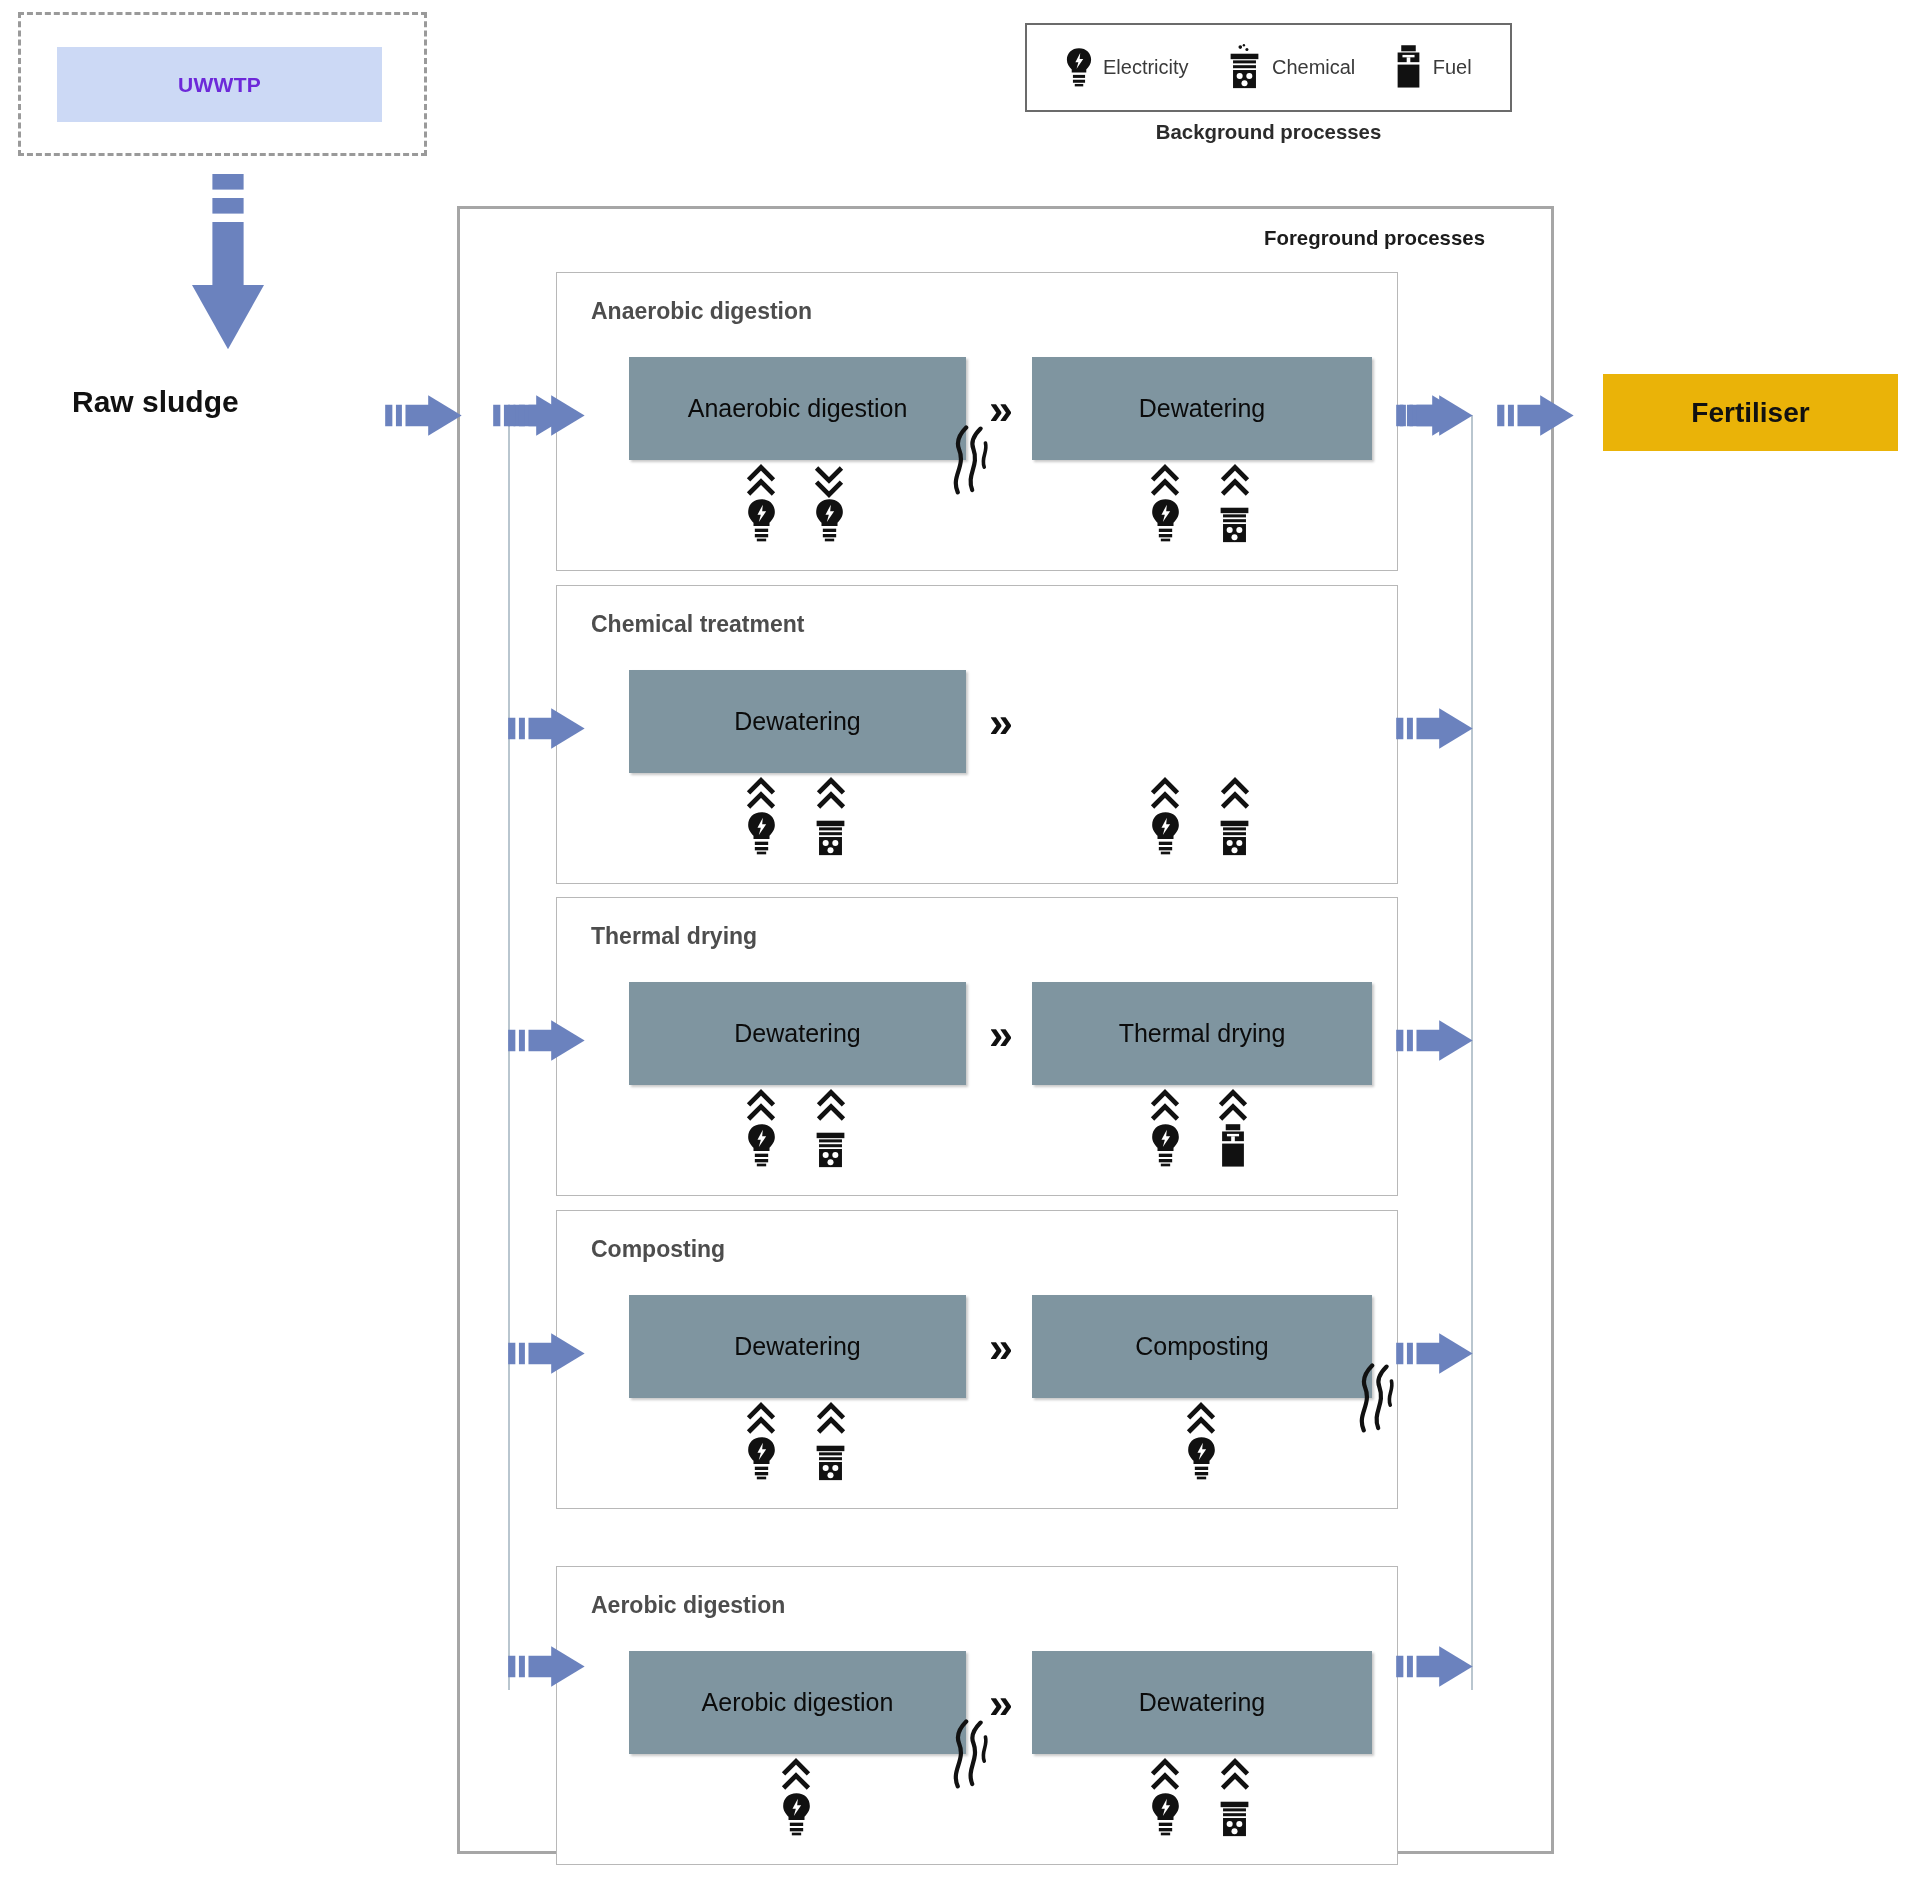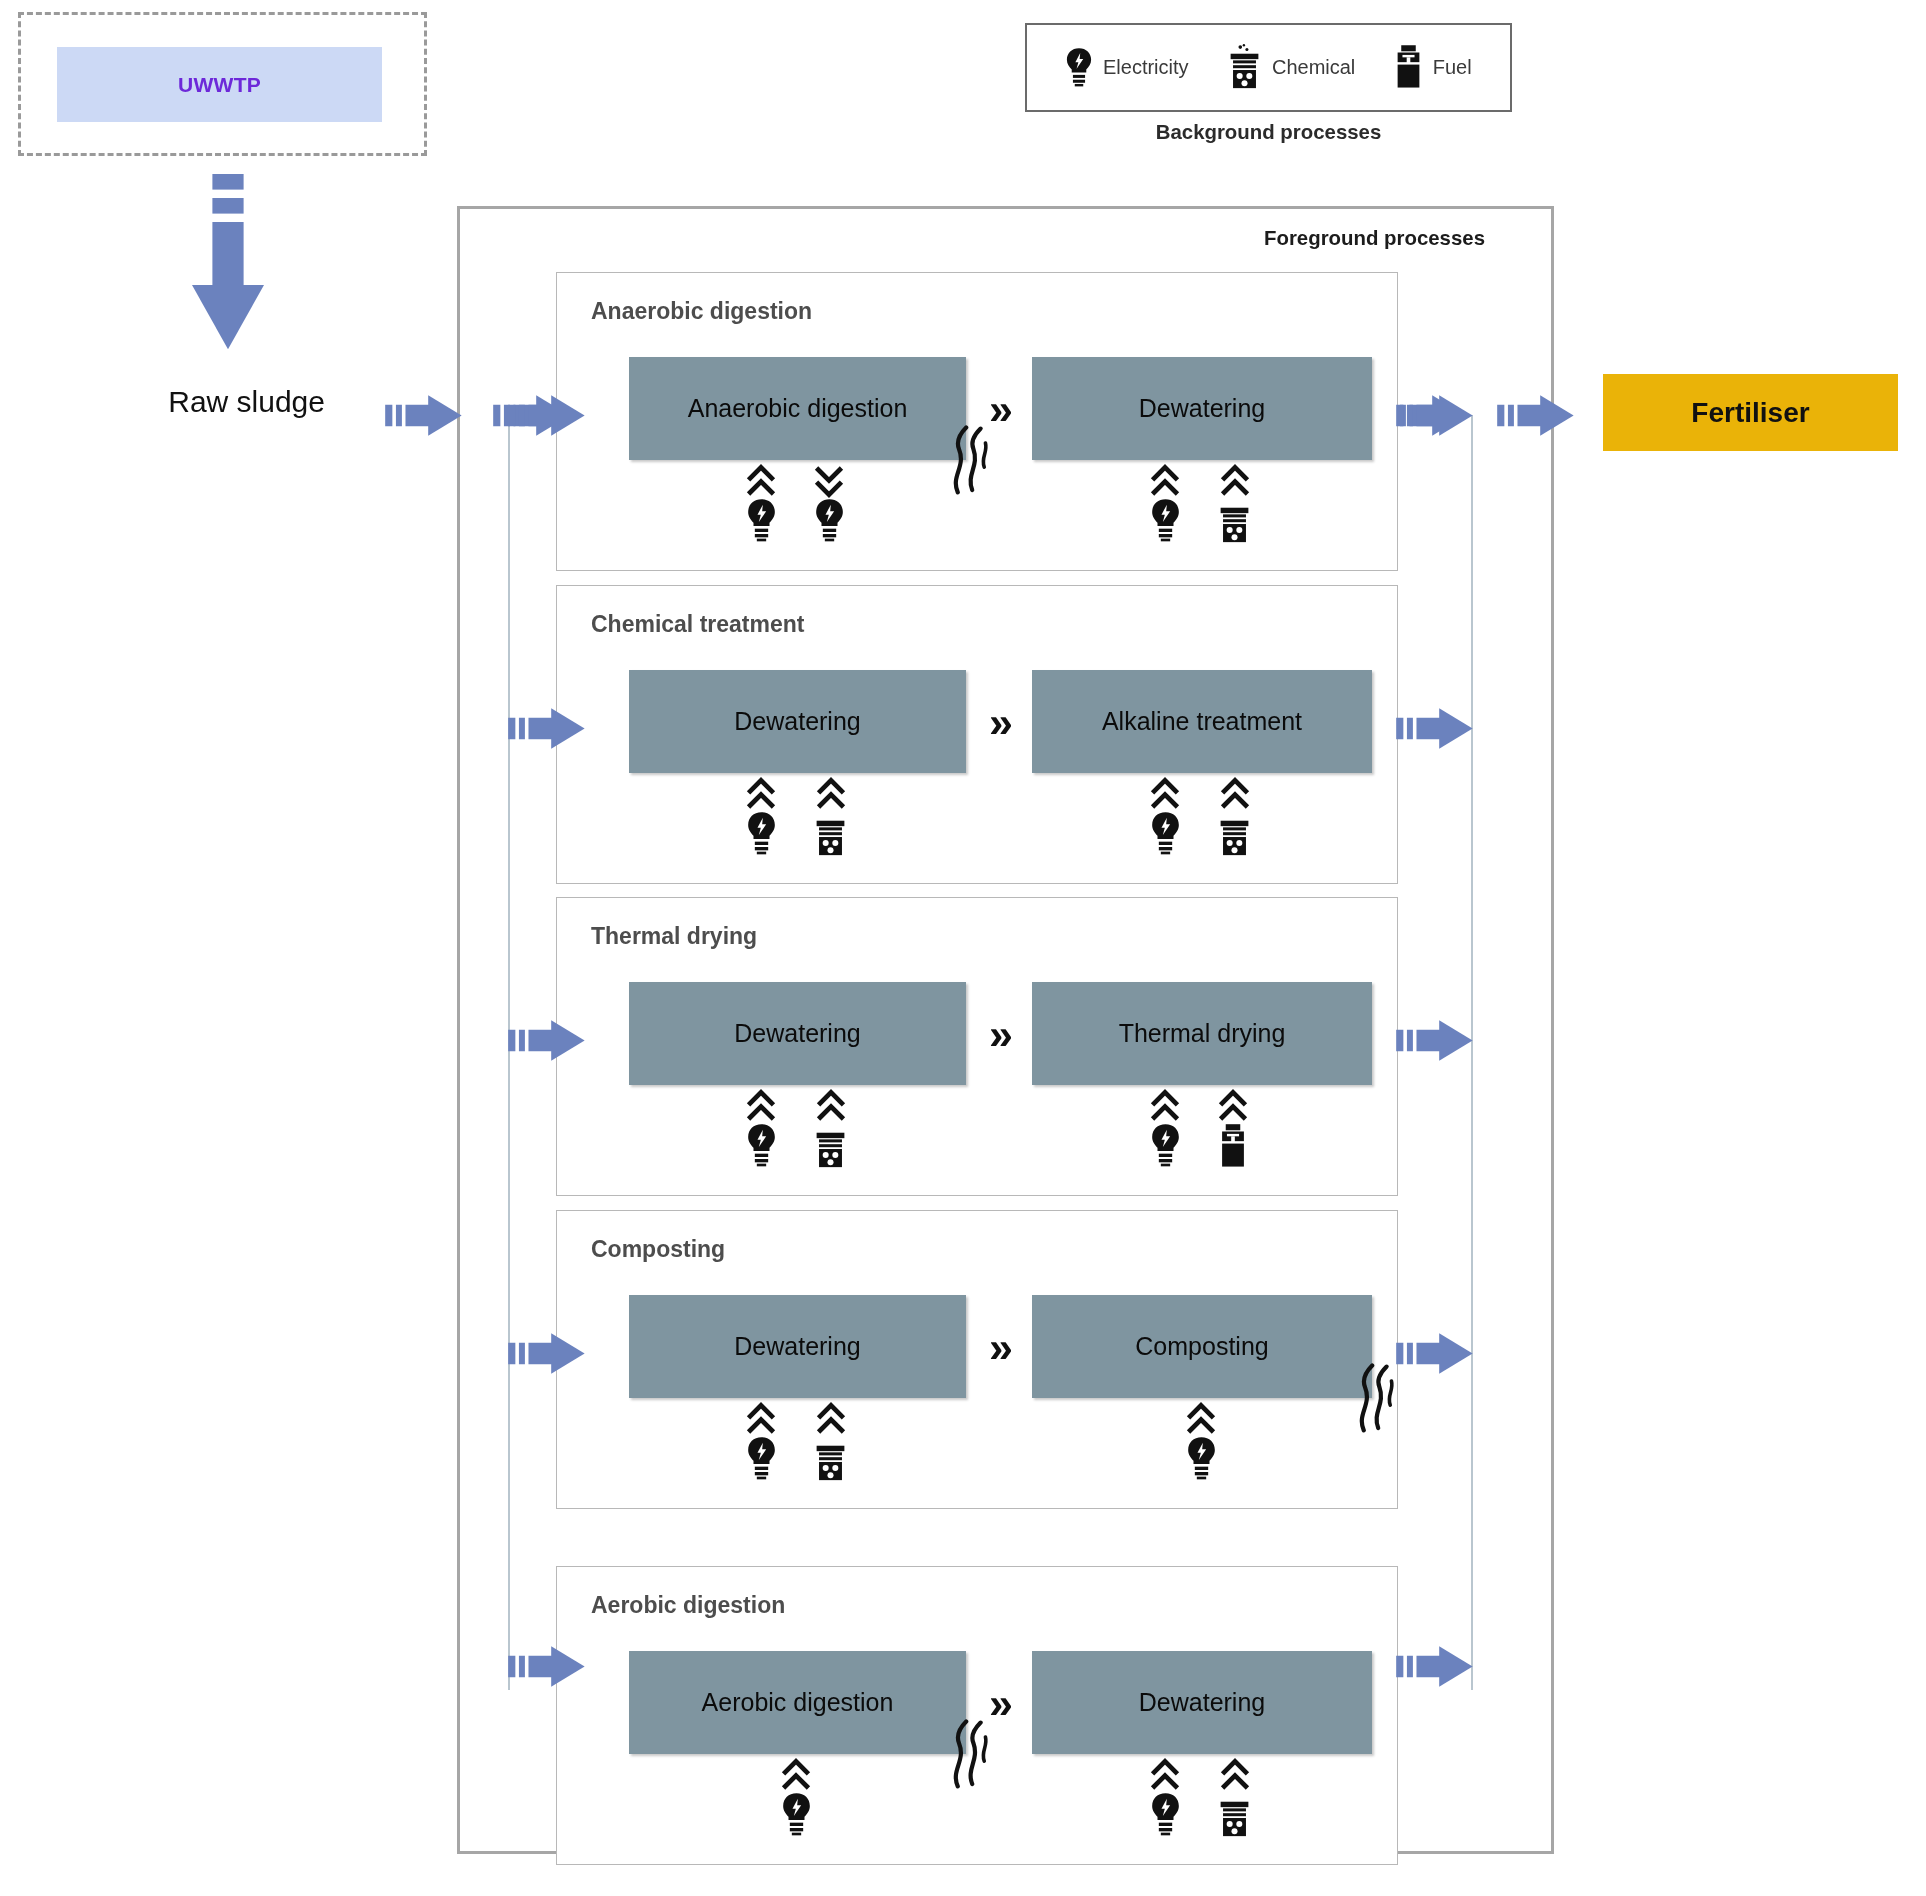--- a/index.html
+++ b/index.html
@@ -20,22 +20,22 @@
     background:#ccd9f5;
     display:flex;align-items:center;justify-content:center;
   }
   #uwwtp-box span{
     font-size:21px;font-weight:bold;color:#6d28d9;letter-spacing:0.3px;
   }
 
   
   #raw-arrow{left:186px;top:174px;width:84px;height:180px;}
   #raw-label{
-    left:72px;top:385px;width:253px;text-align:right;
-    font-size:30px;font-weight:normal;color:#111;
+    left:72px;top:385px;width:253px;text-align:left;
+    font-size:30px;font-weight:bold;color:#111;
   }
 
   
   #legend-box{
     left:1025px;top:23px;width:487px;height:89px;
     border:2.4px solid #6b6b6b;background:#fff;box-sizing:border-box;
     display:flex;align-items:center;justify-content:space-around;padding:0 19px;
   }
   .legend-item{display:flex;align-items:center;gap:9.6px;}
   .legend-item .lbl{font-size:20px;color:#3a3a3a;white-space:nowrap;}
@@ -326,23 +326,20 @@
               <rect x="6" y="16" width="46" height="9" fill="#111"></rect>
               <rect x="10" y="27" width="38" height="46" fill="#111"></rect>
               <rect x="10" y="32" width="38" height="3" fill="#fff"></rect>
               <rect x="10" y="40" width="38" height="3" fill="#fff"></rect>
               <circle cx="21" cy="53" r="5" fill="#fff"></circle>
               <circle cx="37" cy="53" r="5" fill="#fff"></circle>
               <circle cx="29" cy="65" r="5" fill="#fff"></circle>
             </svg></span>
         </div>
       </div>
-      <div class="pbox right">
-        <span>Alkaline treatment</span>
-      </div>
       <div class="res-stack" style="left: 592px;">
         <div class="res">
           <span class="dir"><svg width="32" height="34" viewBox="0 0 54 56">
               <polyline points="6,26 27,5 48,26" fill="none" stroke="#111" stroke-width="8"></polyline>
               <polyline points="6,50 27,29 48,50" fill="none" stroke="#111" stroke-width="8"></polyline>
             </svg></span>
           <span class="glyph"><svg width="31" height="44" viewBox="0 0 46 66">
               <path d="M23 2 C11 2 3 10 3 21 c0 7 4 12 8 16 v5 h24 v-5 c4-4 8-9 8-16 C43 10 35 2 23 2 z" fill="#111"></path>
               <polygon points="25,10 17,25 22,25 19,36 30,20 24,20" fill="#fff"></polygon>
               <rect x="13" y="46" width="20" height="5" fill="#111"></rect>

